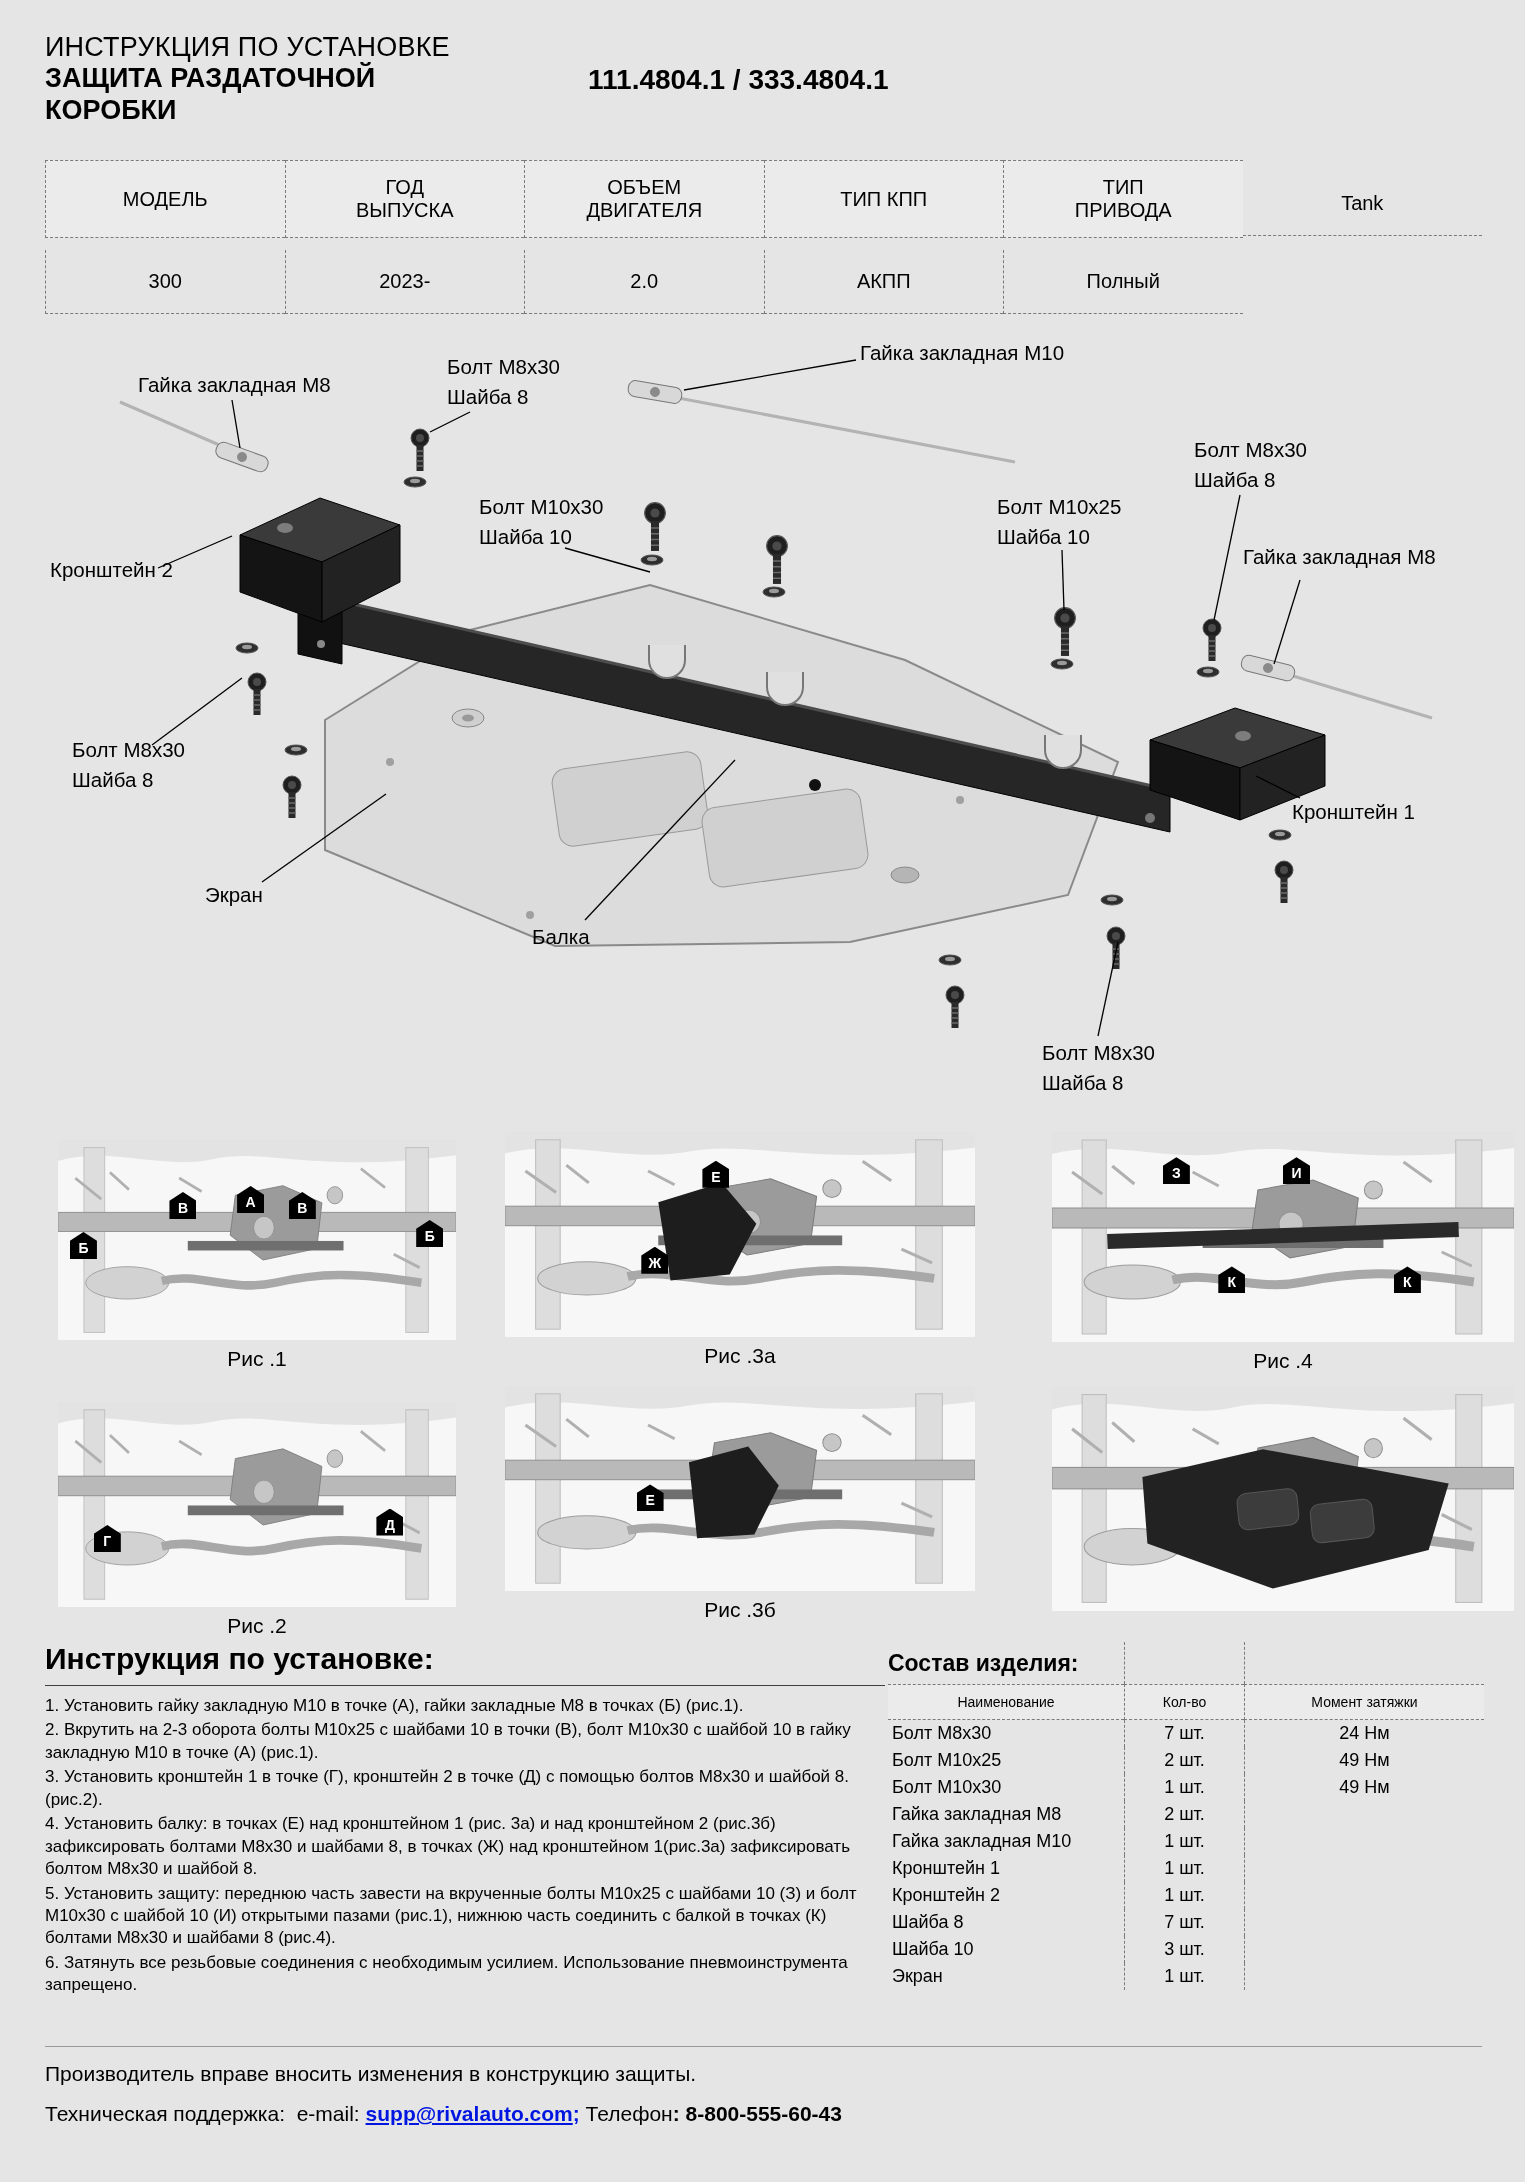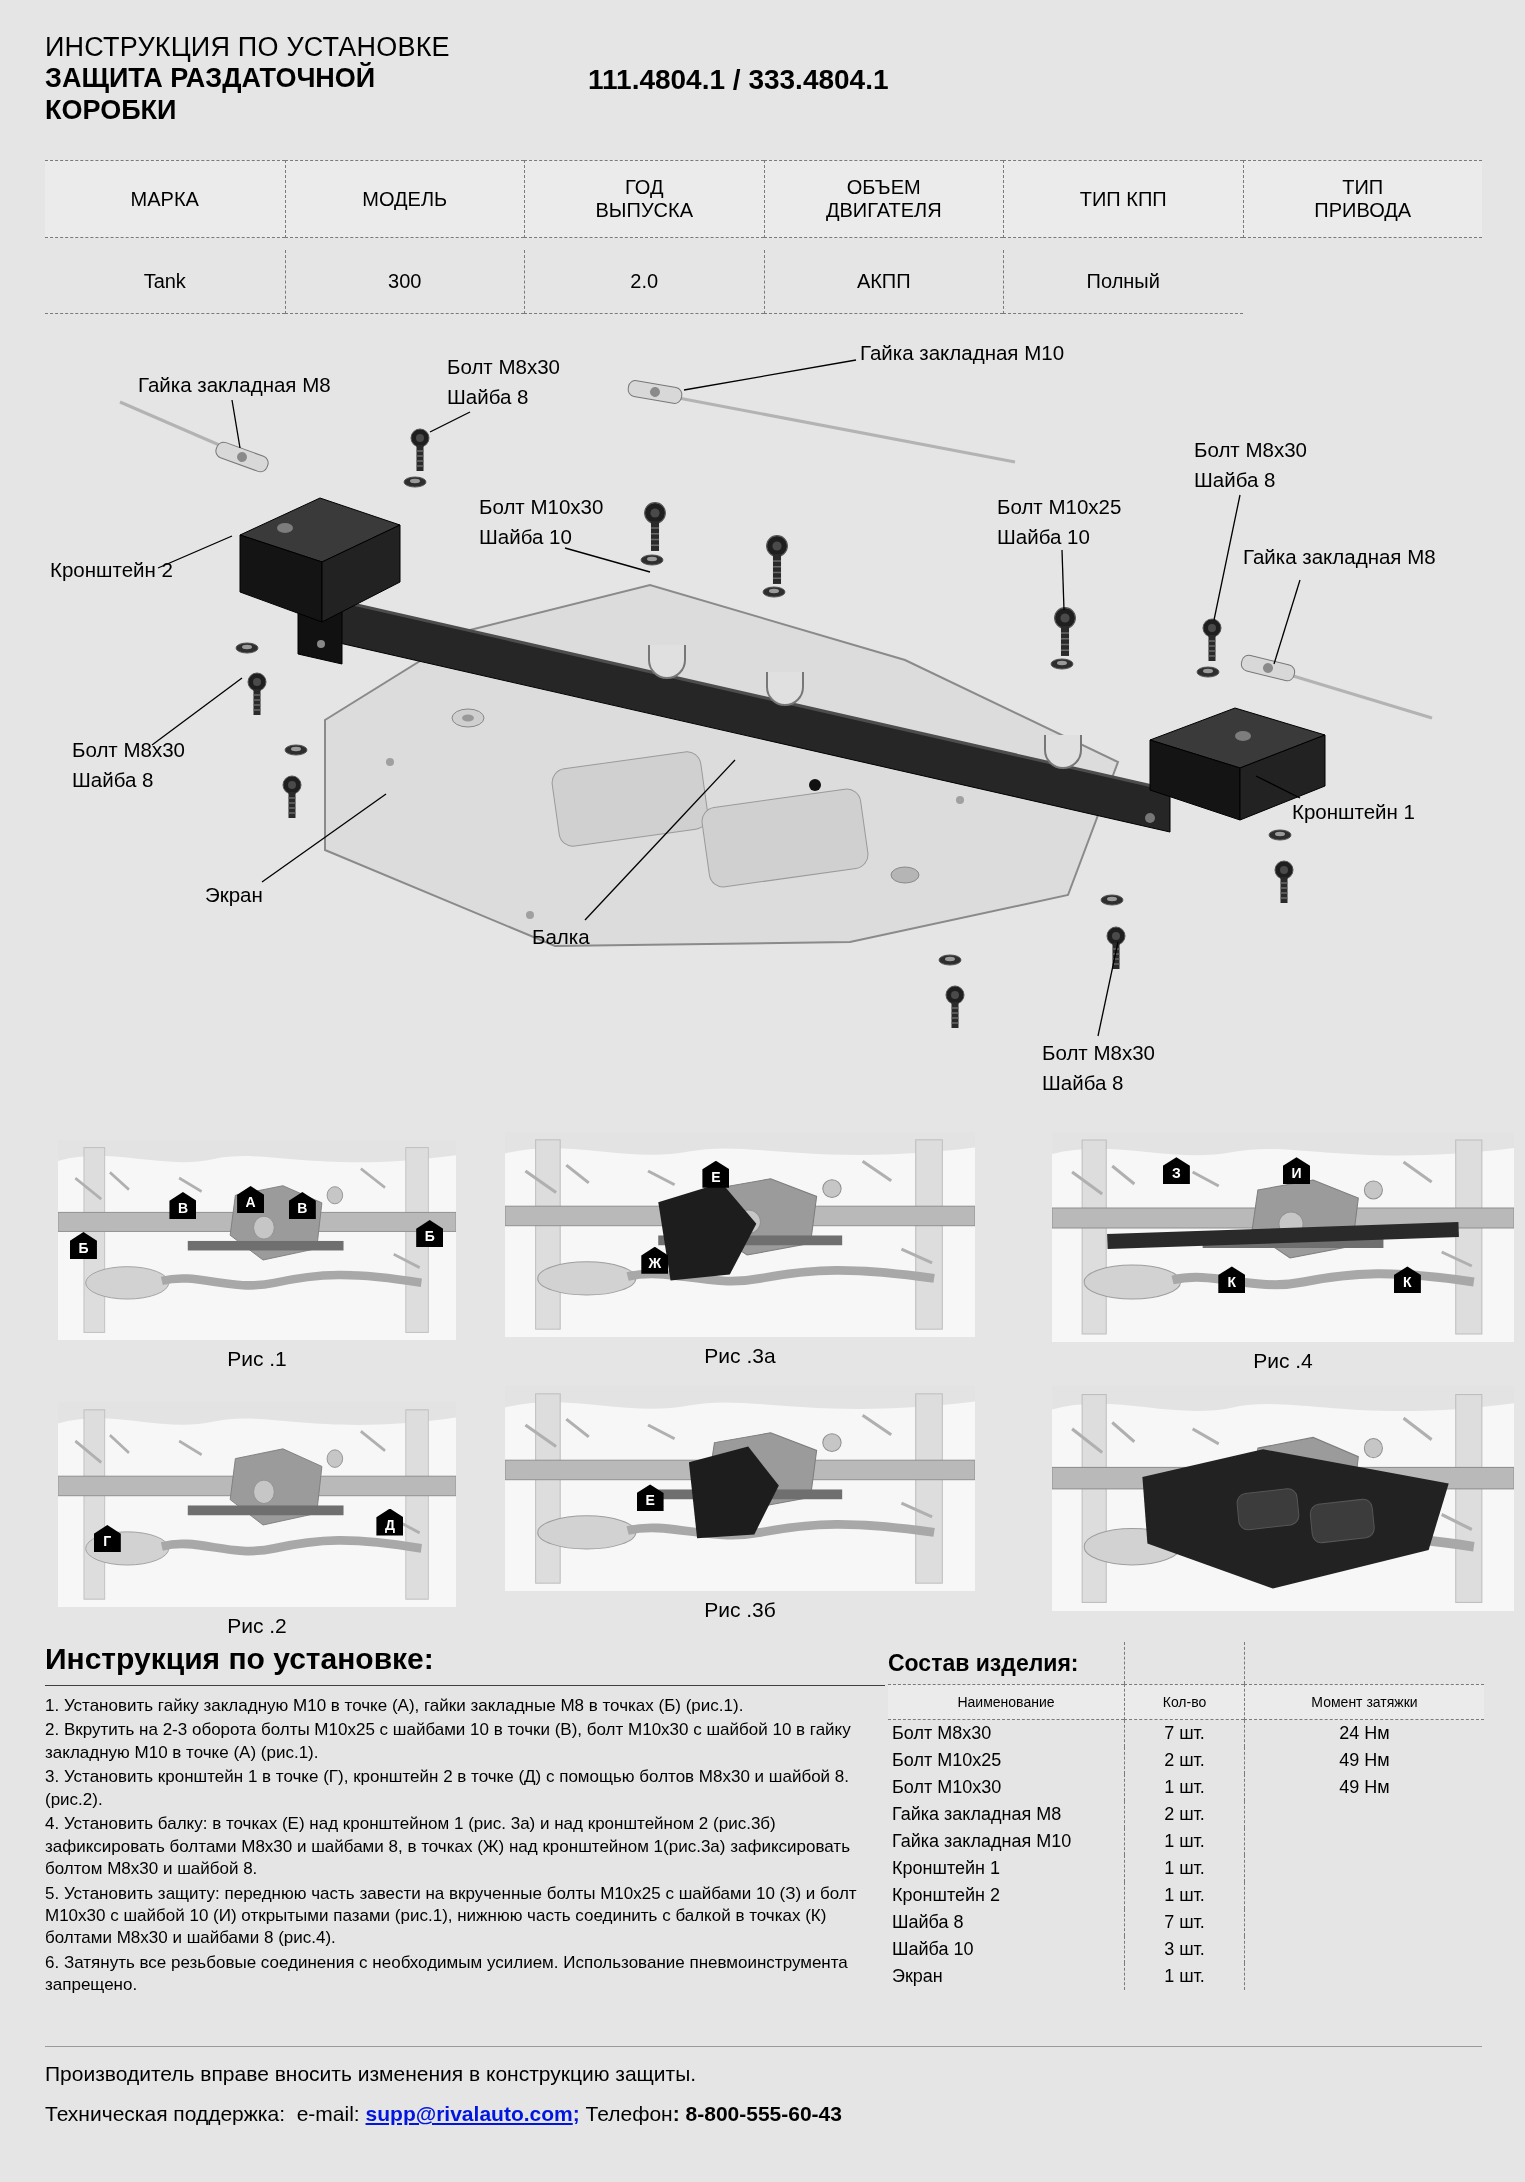--- a/index.html
+++ b/index.html
@@ -85,31 +85,31 @@
 <div class="page">
 
   <header class="header">
     <div class="title-normal">ИНСТРУКЦИЯ ПО УСТАНОВКЕ</div>
     <div class="title-bold">ЗАЩИТА РАЗДАТОЧНОЙ</div>
     <div class="title-bold">КОРОБКИ</div>
   </header>
   <div class="part-number">111.4804.1 / 333.4804.1</div>
 
   <div class="spec">
-    <div class="spec-h">МАРКА</div>
     <div class="spec-h vsep">МОДЕЛЬ</div>
     <div class="spec-h vsep">ГОД
 ВЫПУСКА</div>
     <div class="spec-h vsep">ОБЪЕМ
 ДВИГАТЕЛЯ</div>
     <div class="spec-h vsep">ТИП КПП</div>
     <div class="spec-h vsep">ТИП
 ПРИВОДА</div>
     <div class="spec-v">Tank</div>
     <div class="spec-v vsep">300</div>
+    <div class="spec-v vsep">2023-</div>
     <div class="spec-v vsep">2.0</div>
     <div class="spec-v vsep">АКПП</div>
     <div class="spec-v vsep">Полный</div>
   </div>
 
   <div class="diagram">
     <svg class="art" viewBox="0 0 1525 790" aria-hidden="true">
       <defs>
         <g id="bolt8">
           <circle cx="0" cy="0" r="9" fill="#1f1f1f" stroke="#555"></circle>

